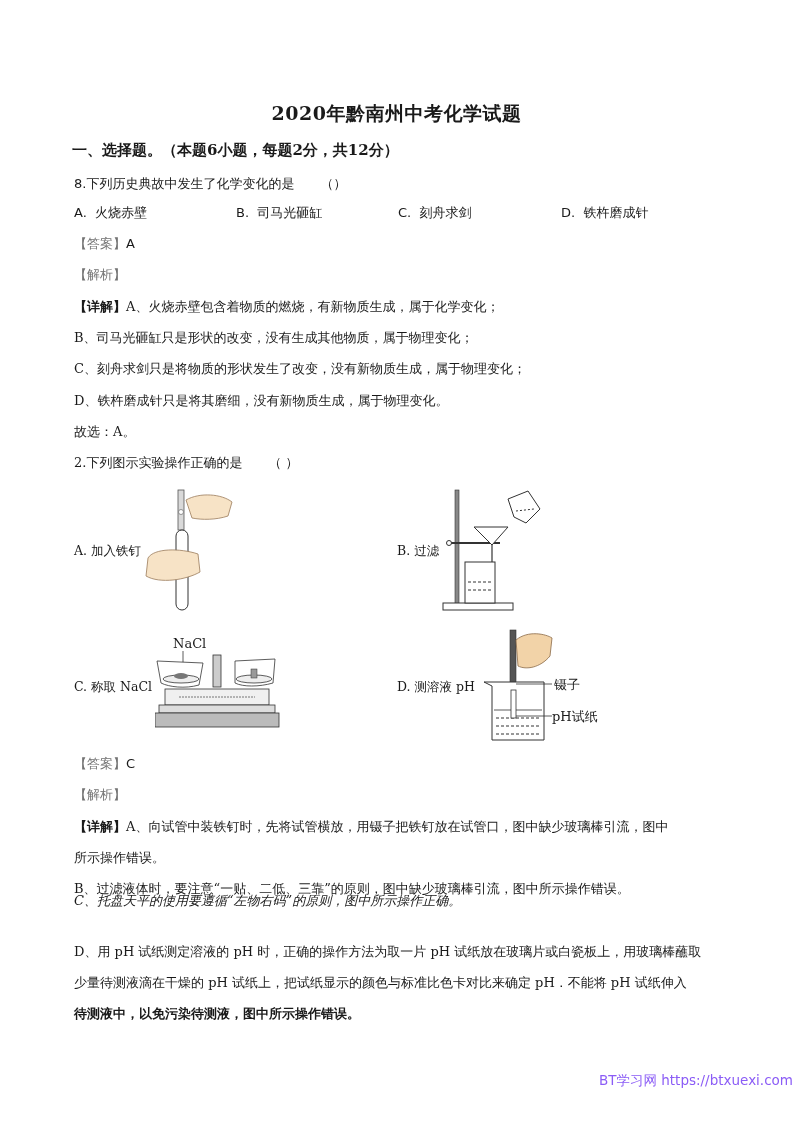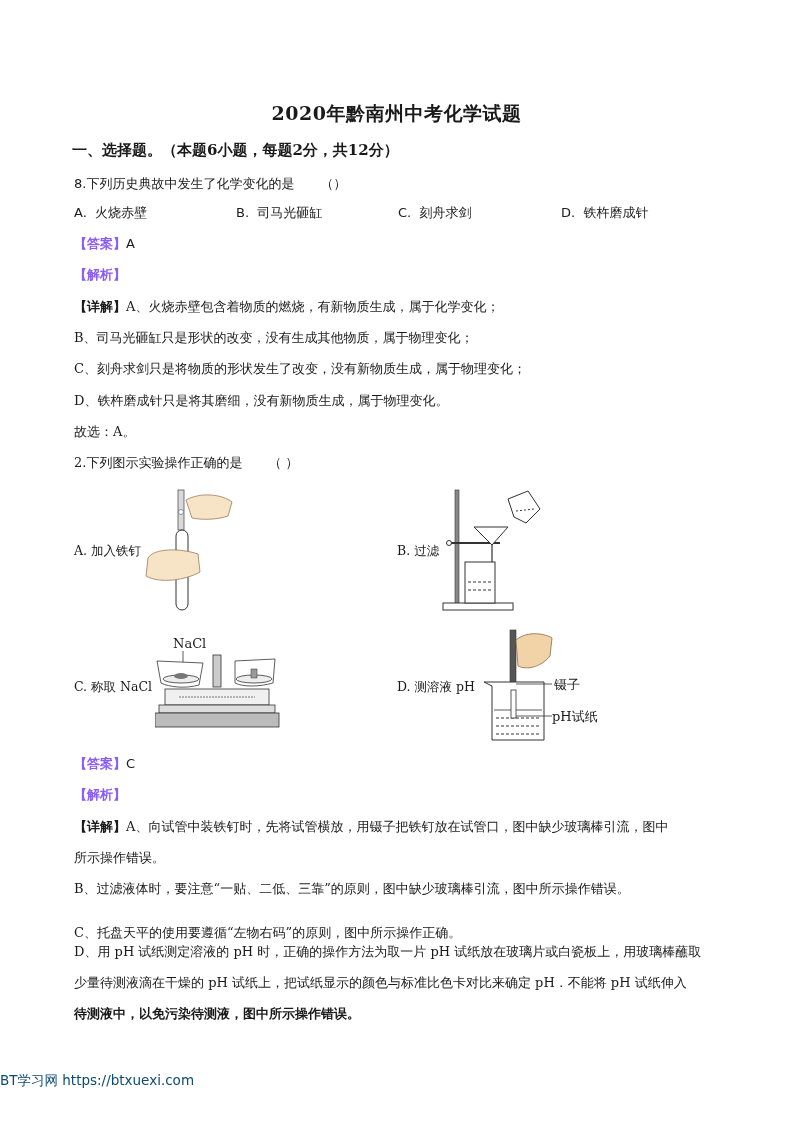--- a/index.html
+++ b/index.html
@@ -5,27 +5,27 @@
     html, body { margin: 0; padding: 0; background: #ffffff; }
     body { width: 793px; height: 1122px; position: relative; overflow: hidden;
       font-family: "DejaVu Serif", "Liberation Serif", serif; color: #1a1a1a; }
     .page { position: absolute; left: 0; top: 0; width: 793px; height: 1122px; }
     .title { position: absolute; top: 101px; left: 0; width: 793px; text-align: center;
       font-size: 19px; font-weight: bold; letter-spacing: 0.5px; }
     .section { position: absolute; left: 72px; top: 141px; font-size: 15px; font-weight: bold; }
     .line { position: absolute; left: 74px; font-size: 13px; white-space: nowrap; }
     .sans { font-family: "DejaVu Sans", "Liberation Sans", sans-serif; }
     .opt { position: absolute; font-size: 13px; font-family: "DejaVu Sans", "Liberation Sans", sans-serif; white-space: nowrap; }
-    .blue { color: #8b5cf6; font-family: "DejaVu Sans", "Liberation Sans", sans-serif; font-weight: bold; }
+    .blue { color: #737373; font-family: "DejaVu Sans", "Liberation Sans", sans-serif; }
     .ans-val { font-family: "DejaVu Sans", "Liberation Sans", sans-serif; }
     .bold { font-weight: bold; }
     .fig { position: absolute; }
     .fig-label { position: absolute; font-size: 12.5px; white-space: nowrap; }
-    .footer { position: absolute; top: 1072px; left: 0; width: 793px; text-align: left;
-      font-family: "DejaVu Sans", "Liberation Sans", sans-serif; font-size: 13.5px; color: #0c4a6e; }
+    .footer { position: absolute; top: 1072px; left: 0; width: 793px; text-align: right;
+      font-family: "DejaVu Sans", "Liberation Sans", sans-serif; font-size: 13.5px; color: #8b5cf6; }
     svg text { font-family: "DejaVu Serif", "Liberation Serif", serif; }
   </style>
 </head>
 <body>
 
 <div class="page">
 
   <div class="title">2020年黔南州中考化学试题</div>
   <div class="section">一、选择题。（本题6小题，每题2分，共12分）</div>
 
@@ -125,19 +125,19 @@
     <span class="blue">【答案】</span><span class="ans-val">C</span>
   </div>
   <div class="line" style="top:786px;">
     <span class="blue">【解析】</span>
   </div>
   <div class="line" style="top:818px;">
     <span class="bold">【详解】</span><span>A、向试管中装铁钉时，先将试管横放，用镊子把铁钉放在试管口，图中缺少玻璃棒引流，图中</span>
   </div>
   <div class="line" style="top:849px;">所示操作错误。</div>
   <div class="line" style="top:880px;">B、过滤液体时，要注意“一贴、二低、三靠”的原则，图中缺少玻璃棒引流，图中所示操作错误。</div>
-  <div class="line" style="top:924px;">C、托盘天平的使用要遵循“左物右码”的原则，图中所示操作正确。</div>
+  <div class="line" style="top:892px;font-style:italic;">C、托盘天平的使用要遵循“左物右码”的原则，图中所示操作正确。</div>
   <div class="line" style="top:943px;">D、用 pH 试纸测定溶液的 pH 时，正确的操作方法为取一片 pH 试纸放在玻璃片或白瓷板上，用玻璃棒蘸取</div>
   <div class="line" style="top:974px;">少量待测液滴在干燥的 pH 试纸上，把试纸显示的颜色与标准比色卡对比来确定 pH．不能将 pH 试纸伸入</div>
   <div class="line" style="top:1005px;font-weight:bold;">待测液中，以免污染待测液，图中所示操作错误。</div>
 
   <div class="footer">BT学习网 https://btxuexi.com</div>
 </div>
 
 </body></html>

